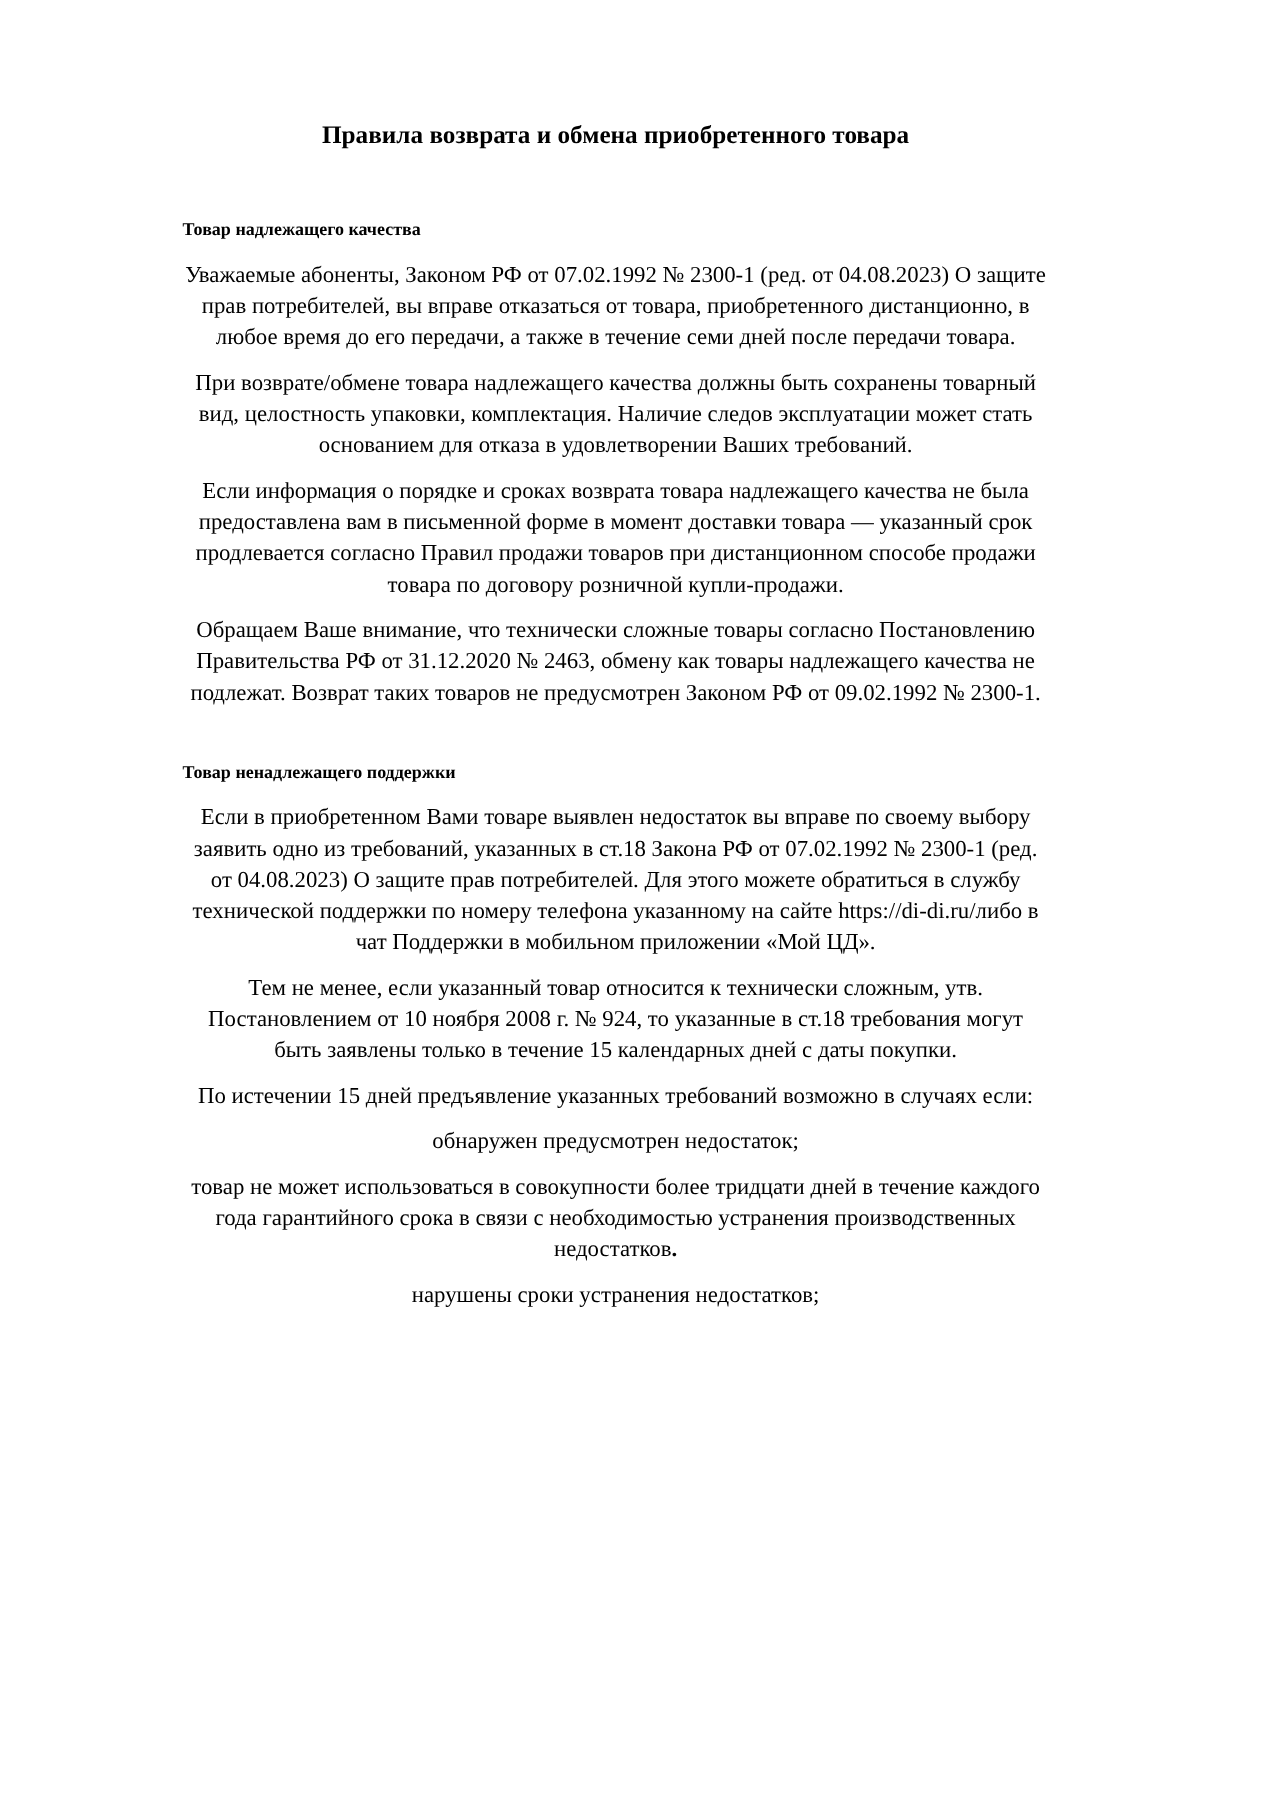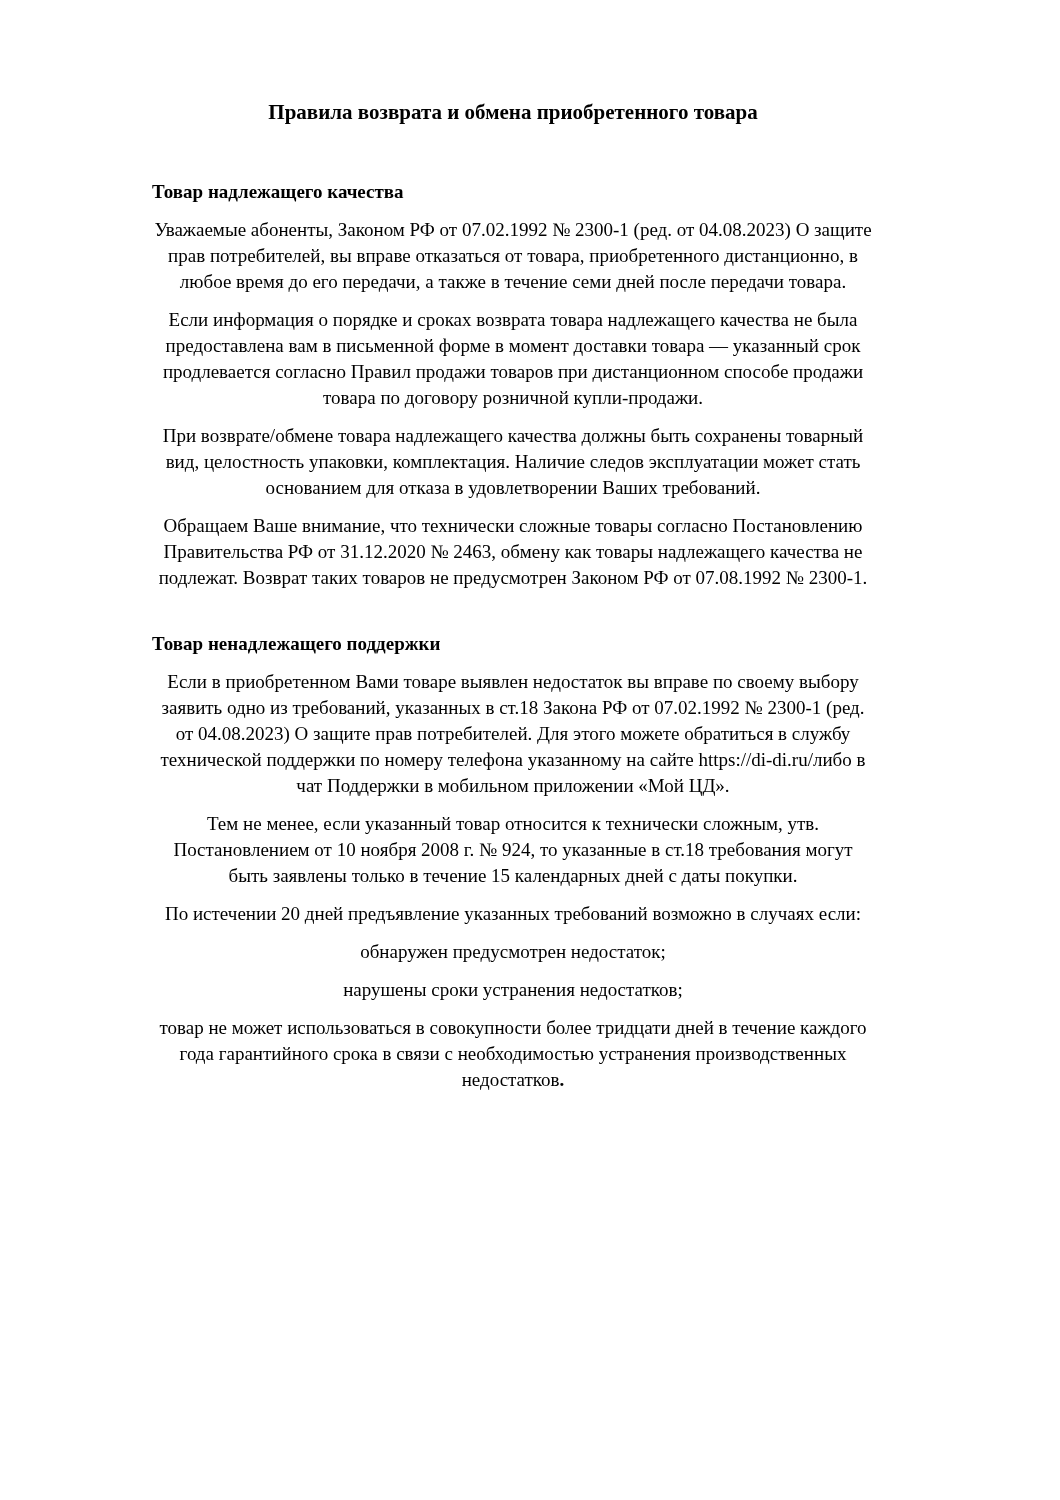--- a/index.html
+++ b/index.html
@@ -23,21 +23,21 @@
     }
     .doc-title {
       margin: 0;
       font-size: 21px;
       line-height: 26px;
       font-weight: bold;
       text-align: center;
     }
     .sec-heading {
       margin: 0;
-      font-size: 19px;
+      font-size: 15px;
       line-height: 26px;
       font-weight: bold;
     }
     .sec-heading.first {
       margin-top: 54px;
     }
     .sec-heading.second {
       margin-top: 40px;
     }
     .para {
@@ -55,36 +55,36 @@
 
 <div class="page">
 
   <h1 class="doc-title">Правила возврата и обмена приобретенного товара</h1>
 
   <section>
     <h2 class="sec-heading first">Товар надлежащего качества</h2>
 
     <p class="para">Уважаемые абоненты, Законом РФ от 07.02.1992 № 2300-1 (ред. от 04.08.2023) О защите прав потребителей, вы вправе отказаться от товара, приобретенного дистанционно, в любое время до его передачи, а также в течение семи дней после передачи товара.</p>
 
+    <p class="para">При возврате/обмене товара надлежащего качества должны быть сохранены товарный вид, целостность упаковки, комплектация. Наличие следов эксплуатации может стать основанием для отказа в удовлетворении Ваших требований.</p>
+
     <p class="para">Если информация о порядке и сроках возврата товара надлежащего качества не была предоставлена вам в письменной форме в момент доставки товара — указанный срок продлевается согласно Правил продажи товаров при дистанционном способе продажи товара по договору розничной купли-продажи.</p>
 
-    <p class="para">При возврате/обмене товара надлежащего качества должны быть сохранены товарный вид, целостность упаковки, комплектация. Наличие следов эксплуатации может стать основанием для отказа в удовлетворении Ваших требований.</p>
-
-    <p class="para">Обращаем Ваше внимание, что технически сложные товары согласно Постановлению Правительства РФ от 31.12.2020 № 2463, обмену как товары надлежащего качества не подлежат. Возврат таких товаров не предусмотрен Законом РФ от 07.08.1992 № 2300-1.</p>
+    <p class="para">Обращаем Ваше внимание, что технически сложные товары согласно Постановлению Правительства РФ от 31.12.2020 № 2463, обмену как товары надлежащего качества не подлежат. Возврат таких товаров не предусмотрен Законом РФ от 09.02.1992 № 2300-1.</p>
   </section>
 
   <section>
     <h2 class="sec-heading second">Товар ненадлежащего поддержки</h2>
 
     <p class="para">Если в приобретенном Вами товаре выявлен недостаток вы вправе по своему выбору заявить одно из требований, указанных в ст.18 Закона РФ от 07.02.1992 № 2300-1 (ред. от 04.08.2023) О защите прав потребителей. Для этого можете обратиться в службу технической поддержки по номеру телефона указанному на сайте https://di-di.ru/либо в чат Поддержки в мобильном приложении «Мой ЦД».</p>
 
     <p class="para">Тем не менее, если указанный товар относится к технически сложным, утв. Постановлением от 10 ноября 2008 г. № 924, то указанные в ст.18 требования могут быть заявлены только в течение 15 календарных дней с даты покупки.</p>
 
-    <p class="para">По истечении 20 дней предъявление указанных требований возможно в случаях если:</p>
+    <p class="para">По истечении 15 дней предъявление указанных требований возможно в случаях если:</p>
 
     <p class="para">обнаружен предусмотрен недостаток;</p>
 
+    <p class="para"><span>товар не может использоваться в совокупности более тридцати дней в течение каждого года гарантийного срока в связи с необходимостью устранения производственных недостатков</span><span class="bold-run">.</span></p>
+
     <p class="para">нарушены сроки устранения недостатков;</p>
-
-    <p class="para"><span>товар не может использоваться в совокупности более тридцати дней в течение каждого года гарантийного срока в связи с необходимостью устранения производственных недостатков</span><span class="bold-run">.</span></p>
   </section>
 
 </div>
 
 </body></html>

